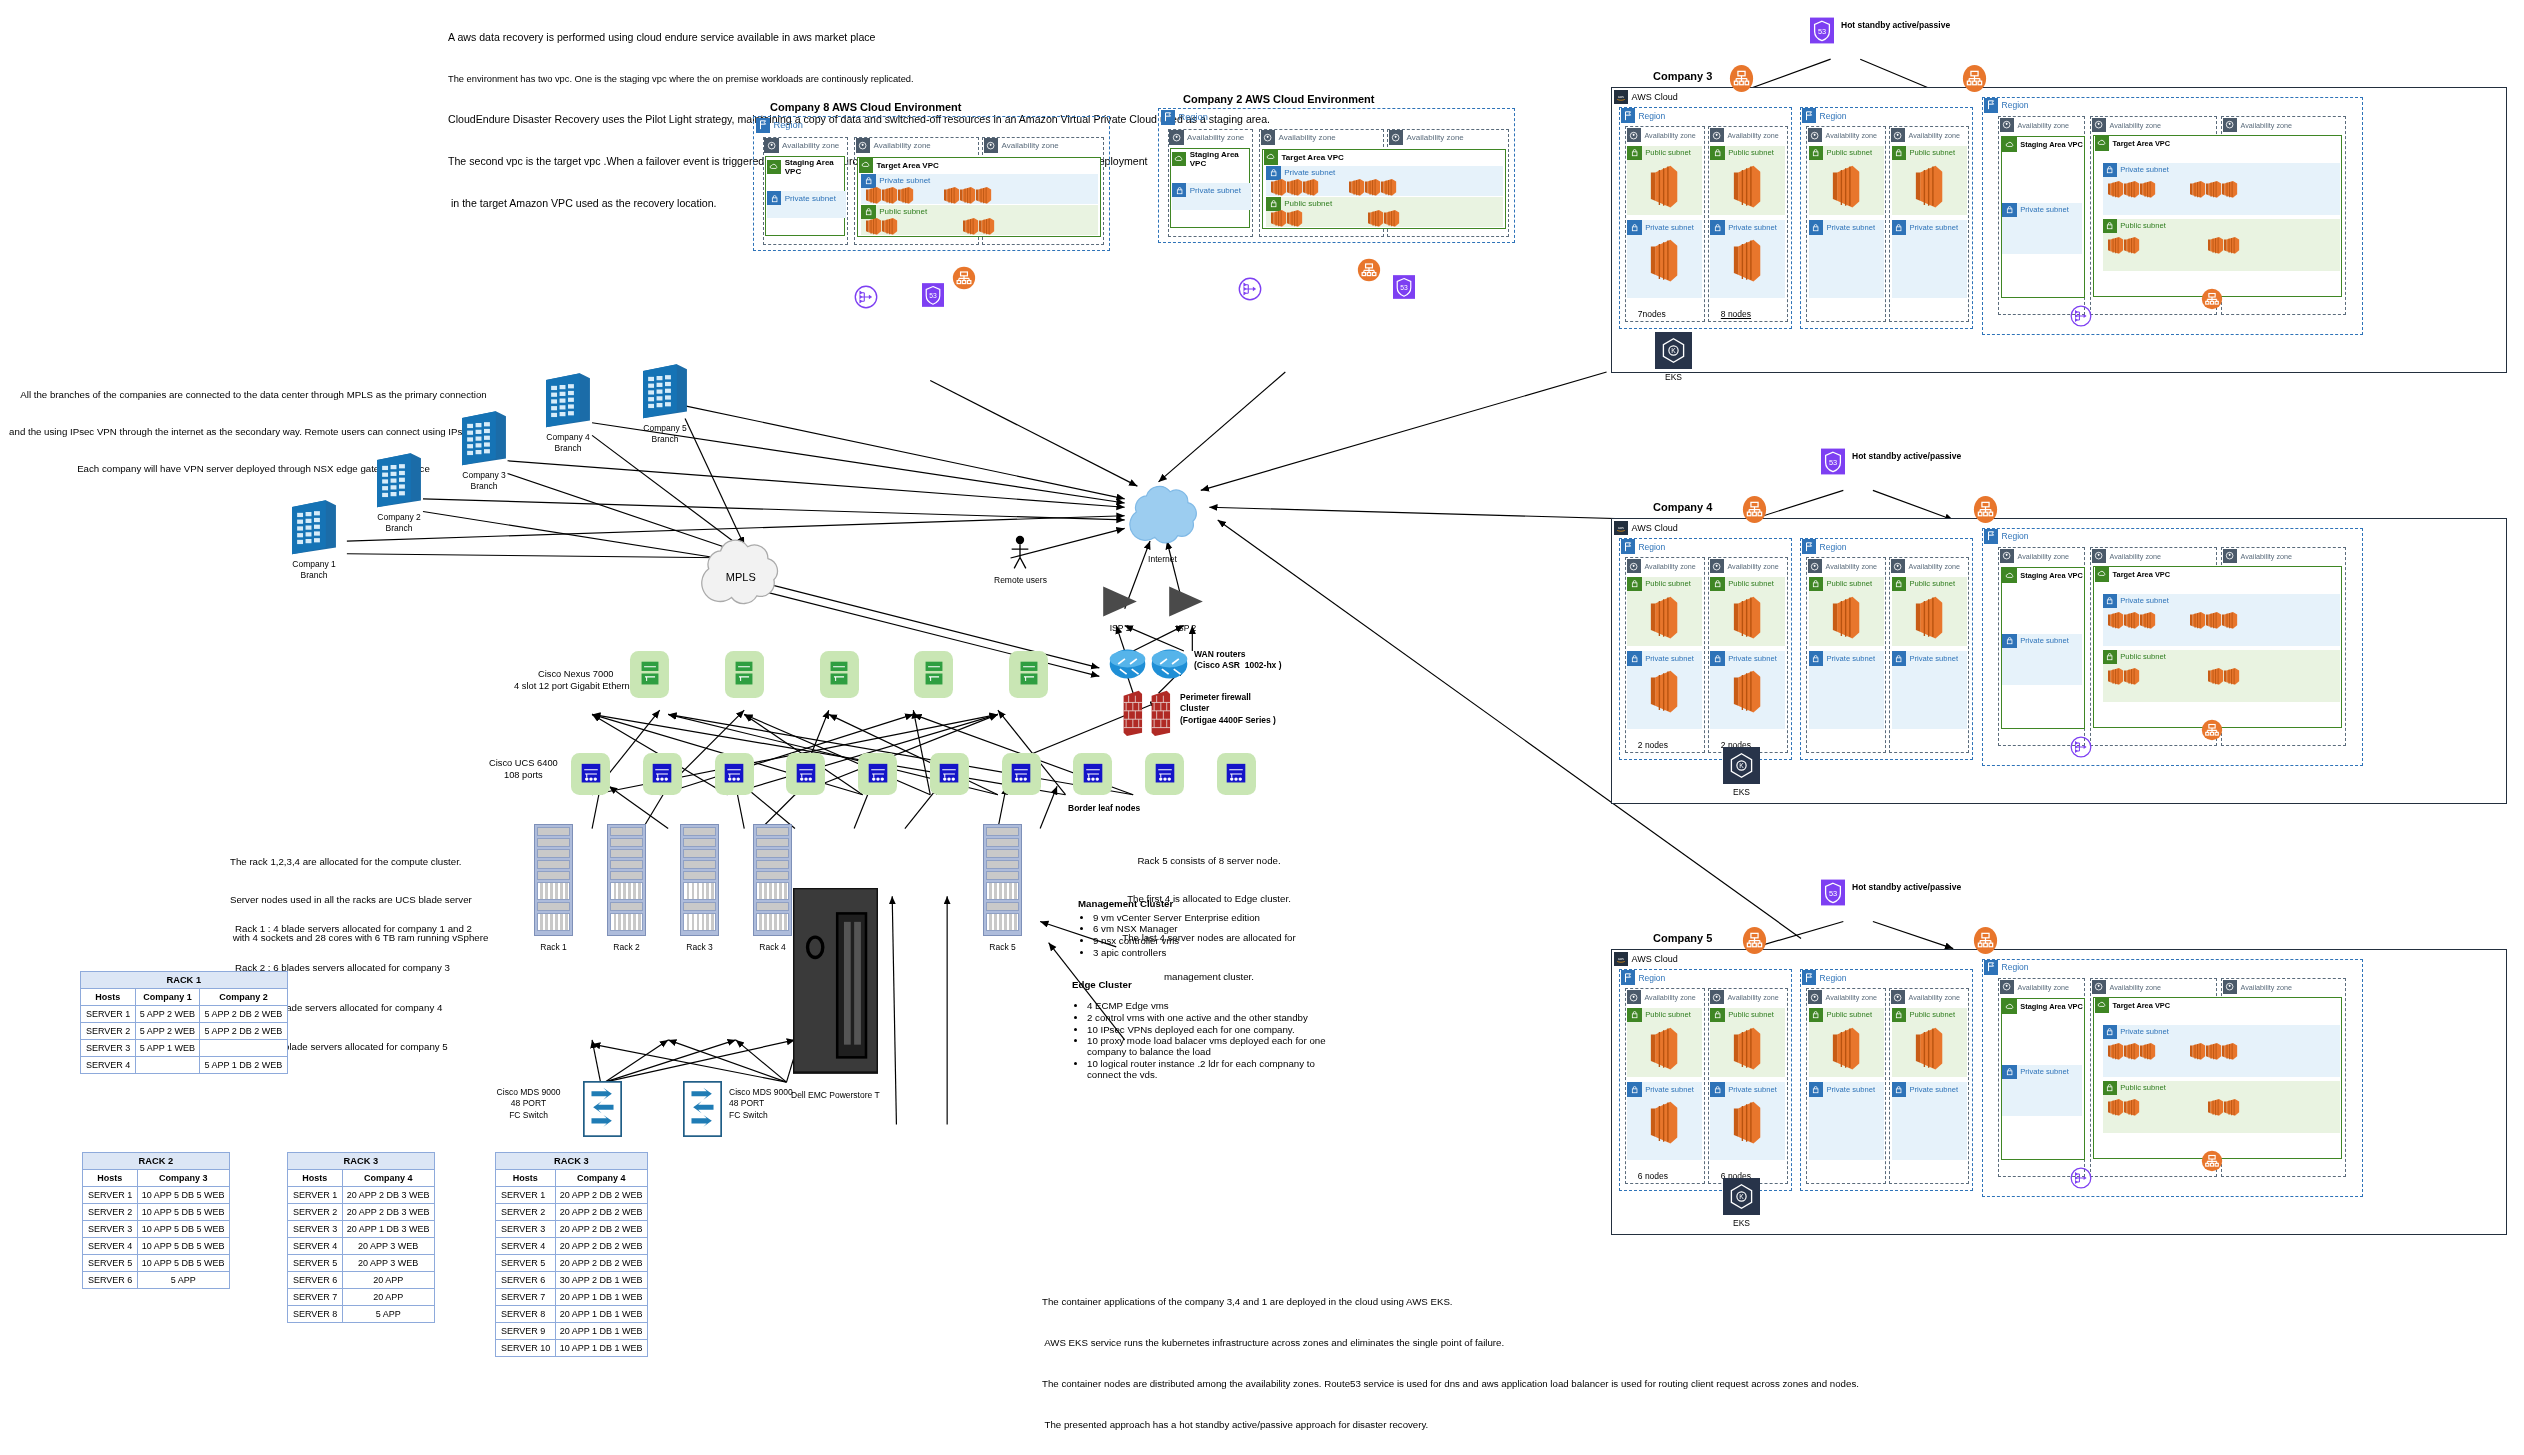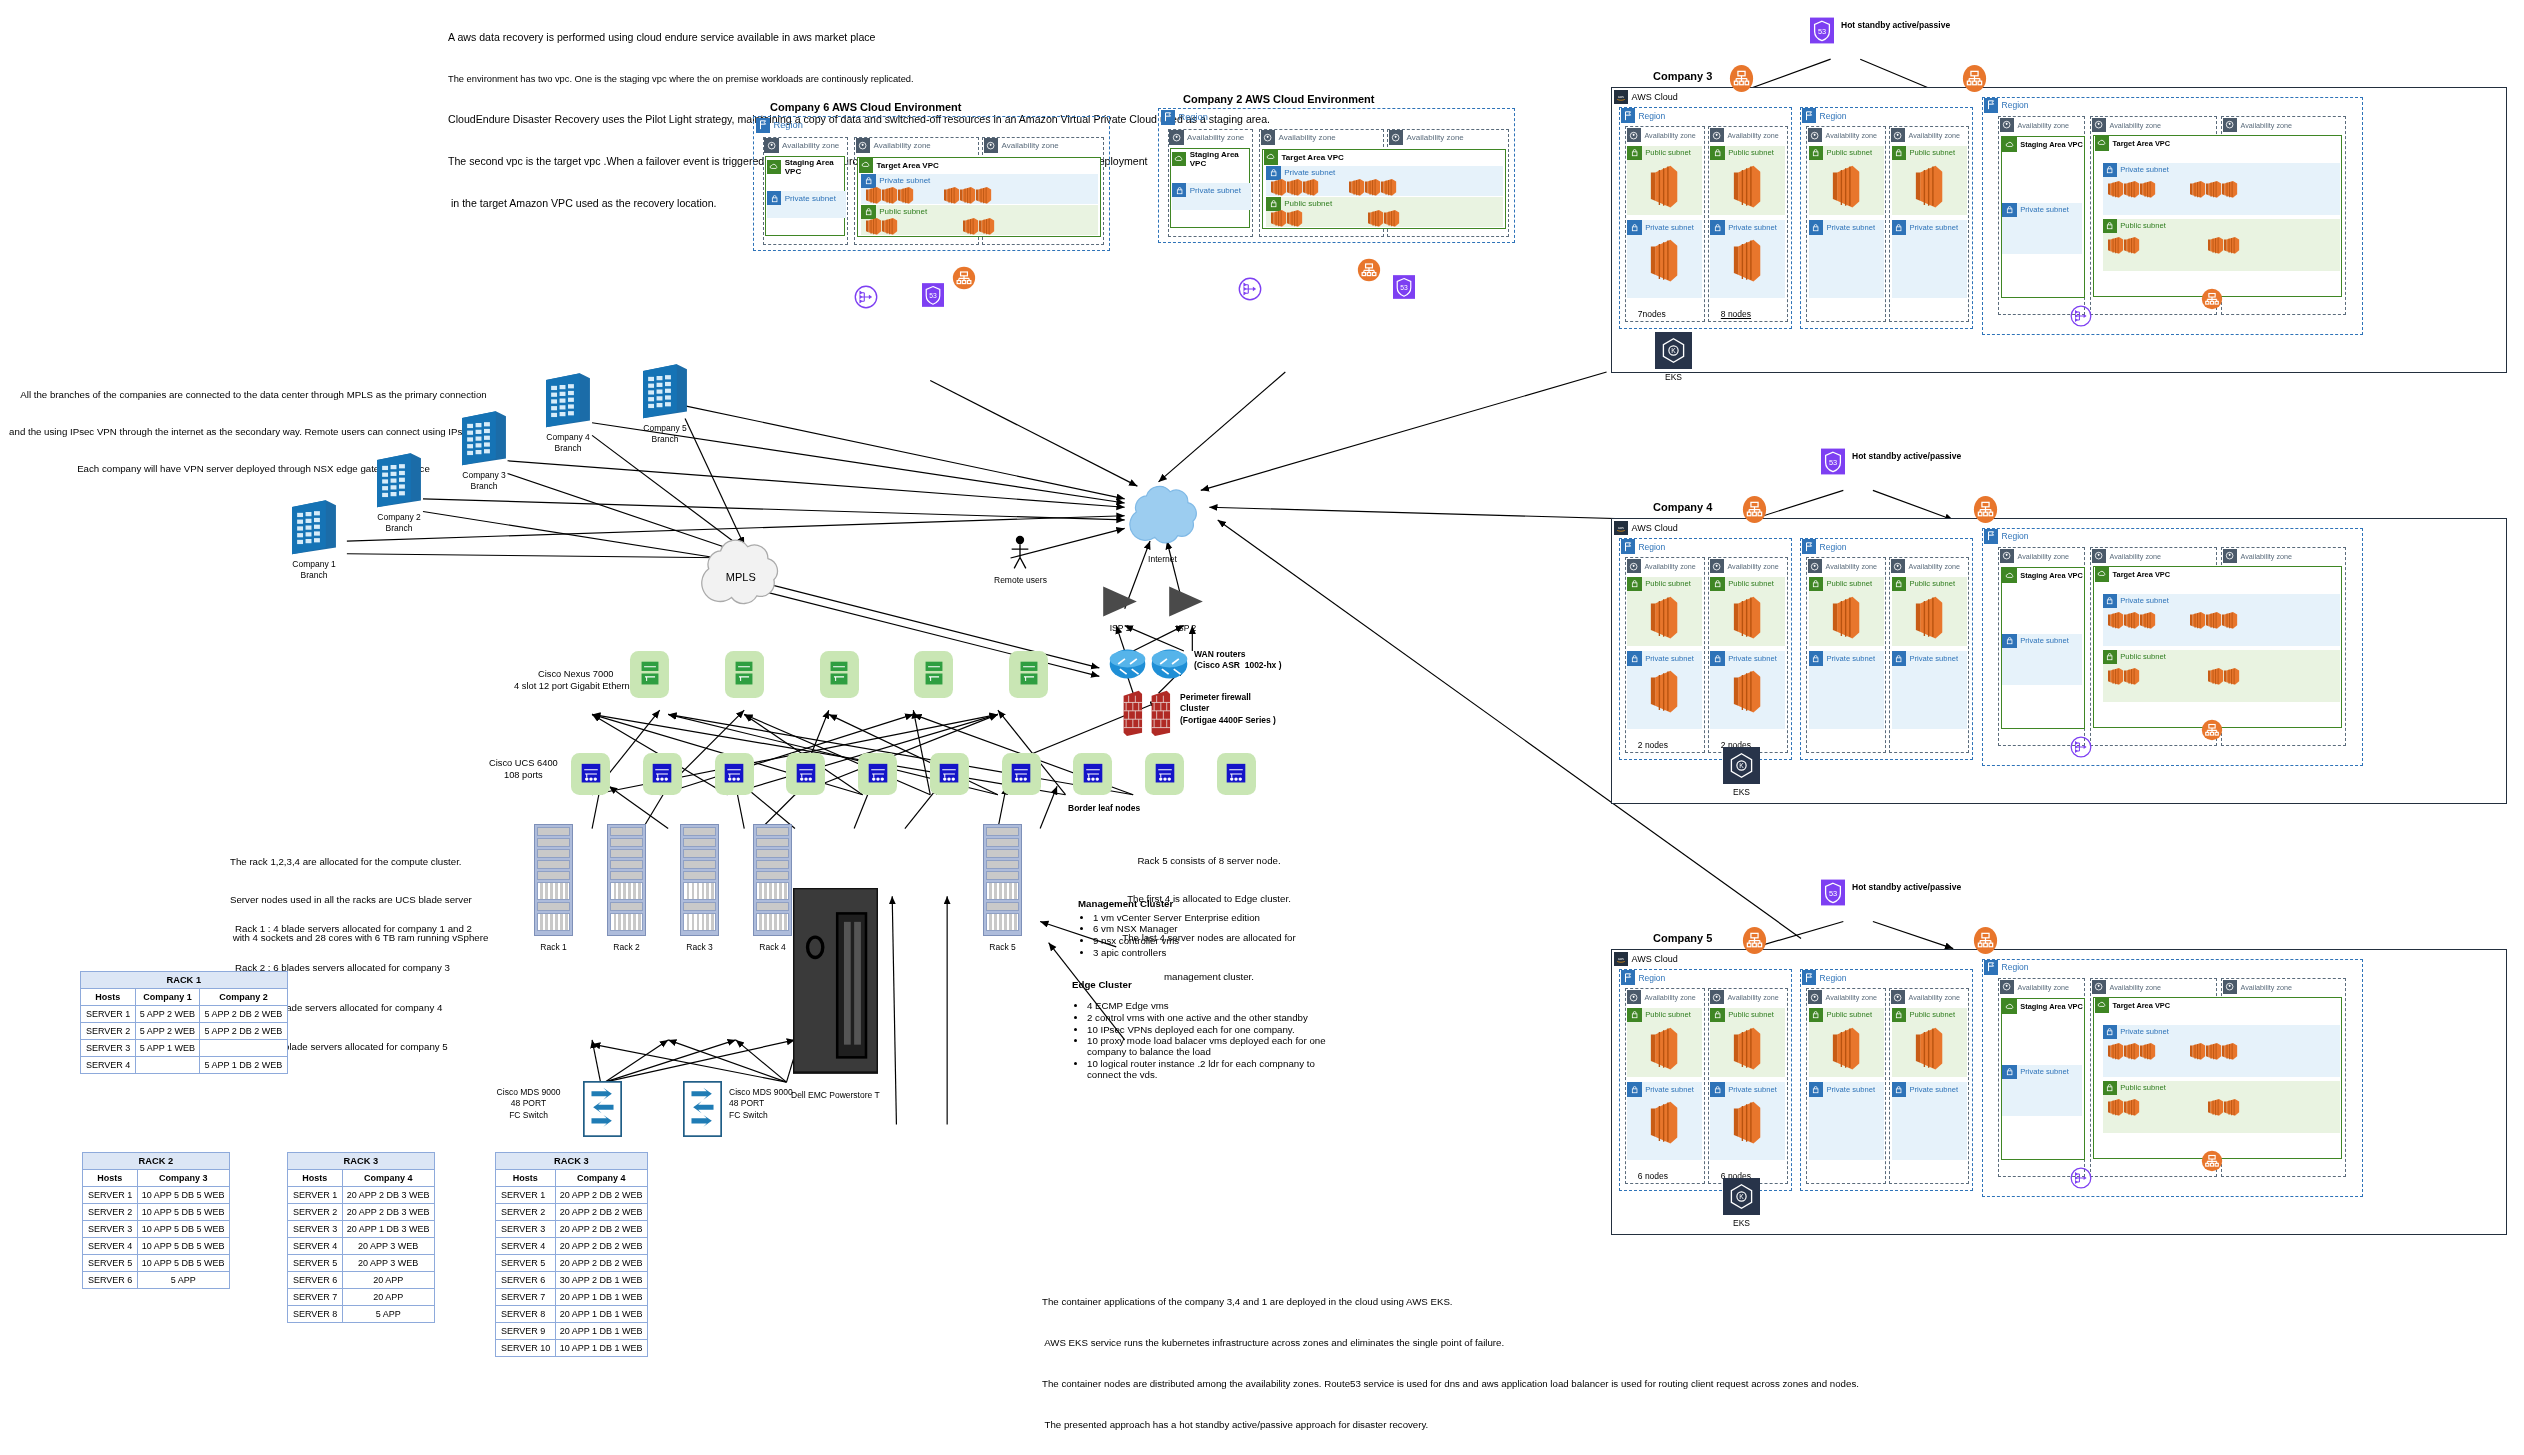--- a/index.html
+++ b/index.html
@@ -166,21 +166,21 @@
 
 <div class="abs txt" style="left:448px; top:3.4px; font-size:10.6px; line-height:1.32;">
   <div>A aws data recovery is performed using cloud endure service available in aws market place</div>
   <div style="font-size:9.3px;">The environment has two vpc. One is the staging vpc where the on premise workloads are continously replicated.</div>
   <div>CloudEndure Disaster Recovery uses the Pilot Light strategy, maintaining a copy of data and switched-off resources in an Amazon Virtual Private Cloud used as a staging area.</div>
   <div>The second vpc is the target vpc .When a failover event is triggered, the staged resources are used to automatically create a full-capacity deployment</div>
   <div> in the target Amazon VPC used as the recovery location.</div>
 </div>
 
 <div class="abs" style="left:753px; top:101px;">
-  <div class="bold" style="font-size:11px; margin-left:17px;">Company 6 AWS Cloud Environment</div>
+  <div class="bold" style="font-size:11px; margin-left:17px;">Company 8 AWS Cloud Environment</div>
   <div class="region" style="width:357px; height:135px; margin-top:2.5px; position:relative;">
     <div class="tag" style="position:absolute; left:1.7px; top:1.7px;">
       <span class="tagbox" style="background:#2e73b8;">
         <svg width="10" height="10" viewBox="0 0 12 12">
             <path d="M3 1v10M3 1h6l-1.5 2L9 5H3" fill="none" stroke="#fff" stroke-width="1.2"></path>
           </svg>
       </span>
       <span class="tag-label lbl-region">Region</span>
     </div>
 
@@ -2375,21 +2375,21 @@
 
 <div class="abs txt note" style="left:1082px; top:829px; text-align:center; width:254px; line-height:1.33;">
   <div>Rack 5 consists of 8 server node.</div>
   <div>The first 4 is allocated to Edge cluster.</div>
   <div>The last 4 server nodes are allocated for</div>
   <div>management cluster.</div>
 </div>
 <div class="abs" style="left:1078px; top:898px; width:254px;">
   <div class="bold note">Management Cluster</div>
   <ul class="bul">
-    <li>1 vm vCenter Server Enterprise edition</li>
+    <li>9 vm vCenter Server Enterprise edition</li>
     <li>6 vm NSX Manager</li>
     <li>9 nsx controller vms</li>
     <li>3 apic controllers</li>
   </ul>
 </div>
 <div class="abs" style="left:1072px; top:979px; width:258px;">
   <div class="bold note">Edge Cluster</div>
   <ul class="bul" style="margin-top:10px;">
     <li>4 ECMP Edge vms</li>
     <li>2 control vms with one active and the other standby</li>

